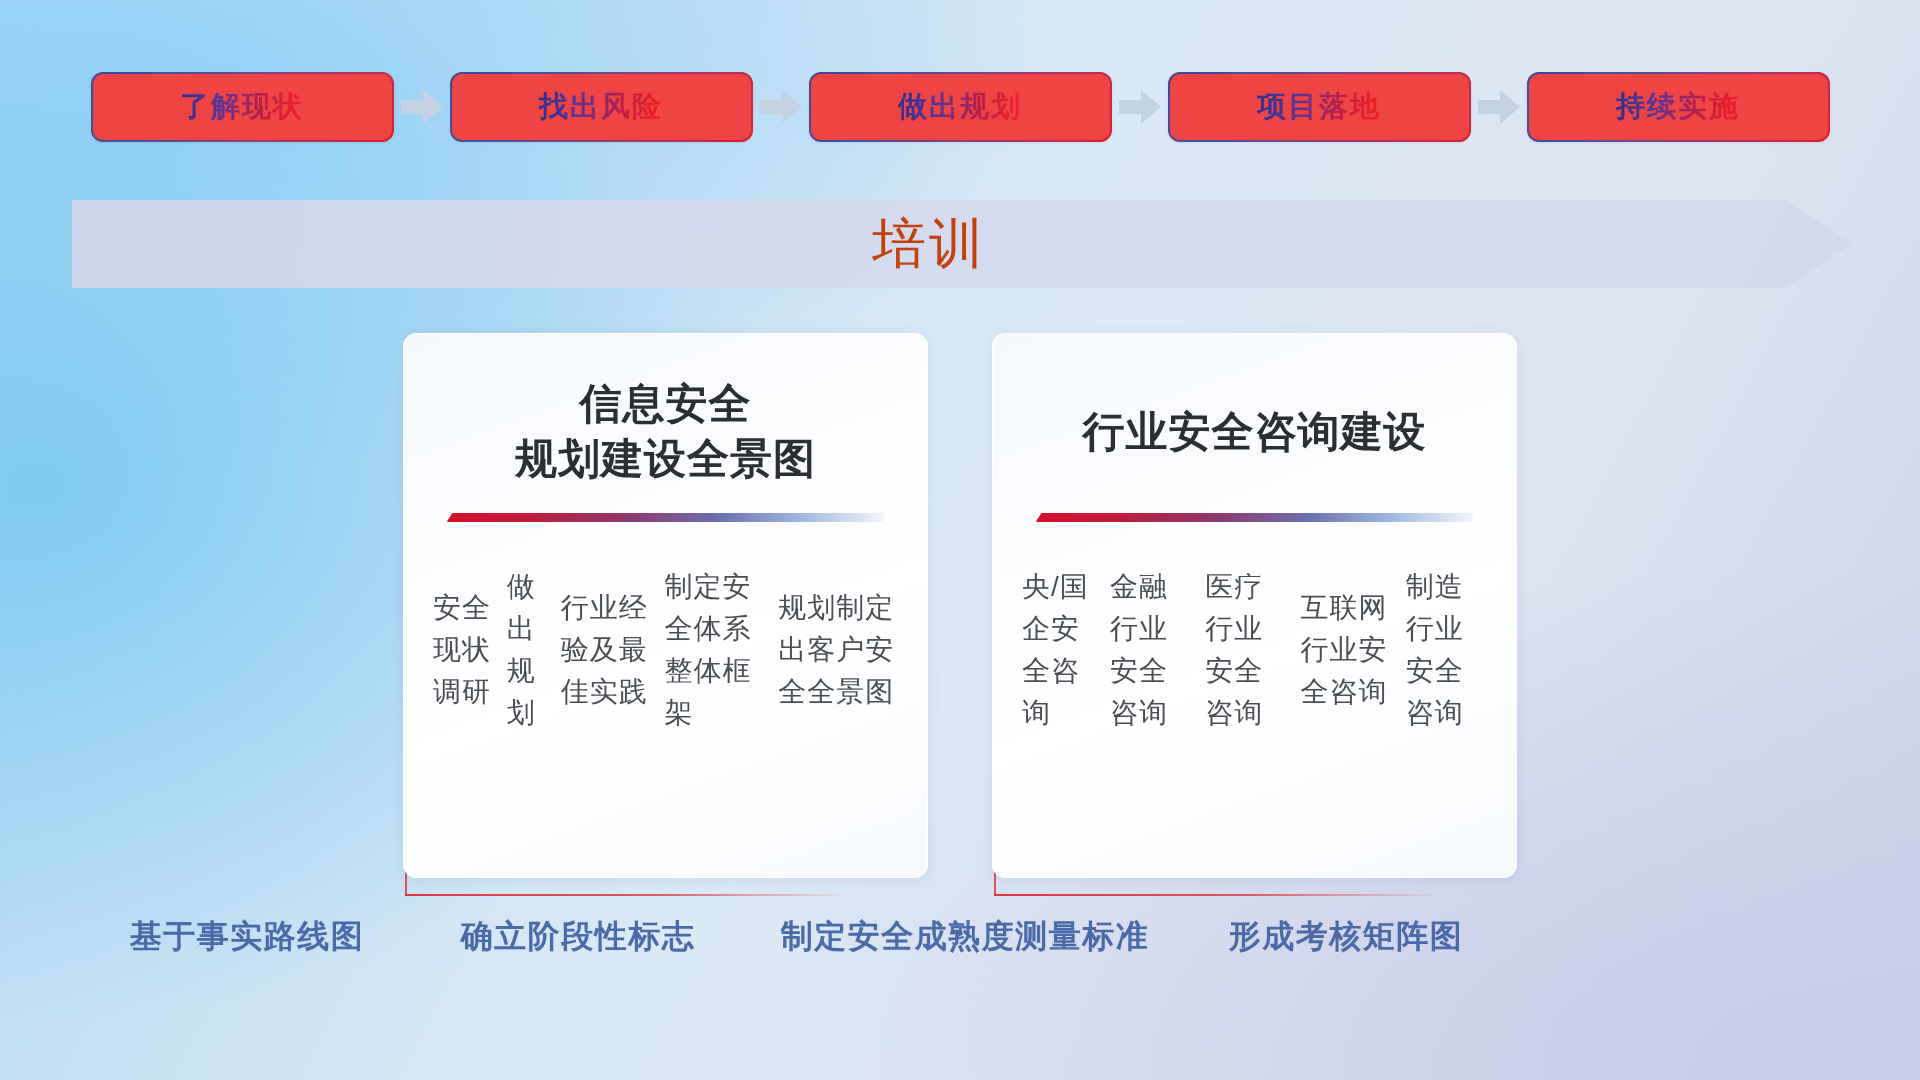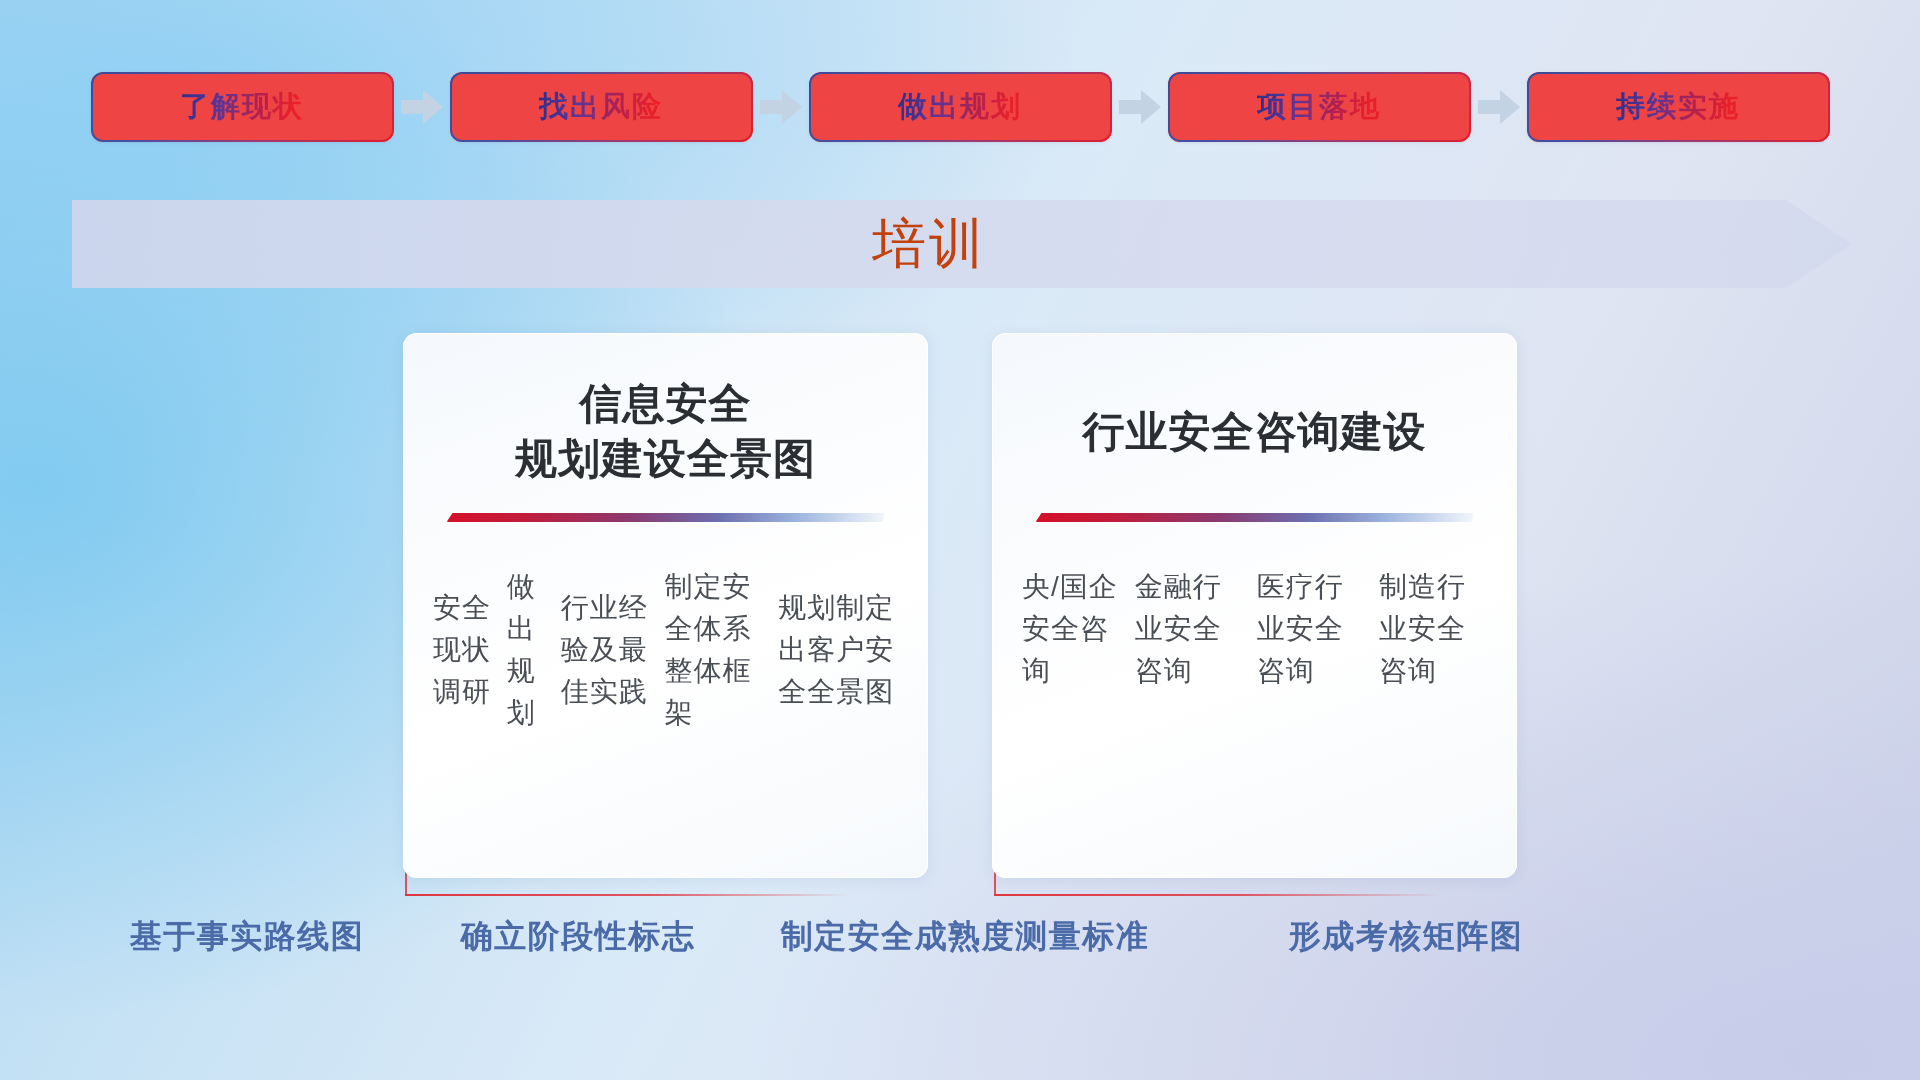--- a/index.html
+++ b/index.html
@@ -198,25 +198,26 @@
   <div class="card-wrap">
     <div class="card">
       <div class="card-title">
         <span>行业安全咨询建设</span>
       </div>
       <div class="card-rule"></div>
       <ul class="card-list">
         <li>央/国企安全咨询</li>
         <li>金融行业安全咨询</li>
         <li>医疗行业安全咨询</li>
+        <li>互联网行业安全咨询</li>
         <li>制造行业安全咨询</li>
       </ul>
     </div>
   </div>
 
 </div>
 
 <div class="footnotes">
   <div class="footnote" style="left:247px">基于事实路线图</div>
   <div class="footnote" style="left:578px">确立阶段性标志</div>
   <div class="footnote" style="left:965px">制定安全成熟度测量标准</div>
-  <div class="footnote" style="left:1406px">形成考核矩阵图</div>
+  <div class="footnote" style="left:1346px">形成考核矩阵图</div>
 </div>
 
 </body></html>

